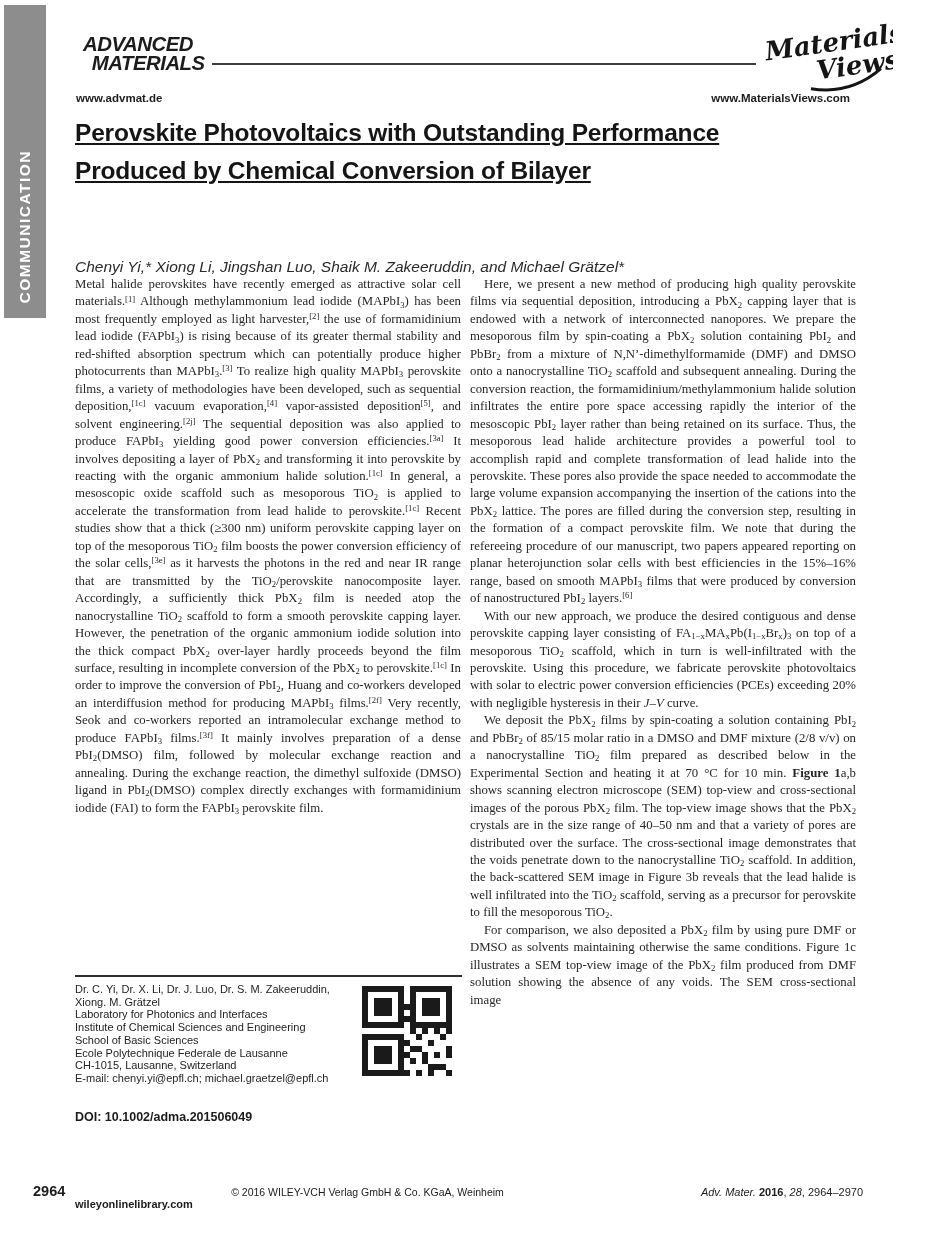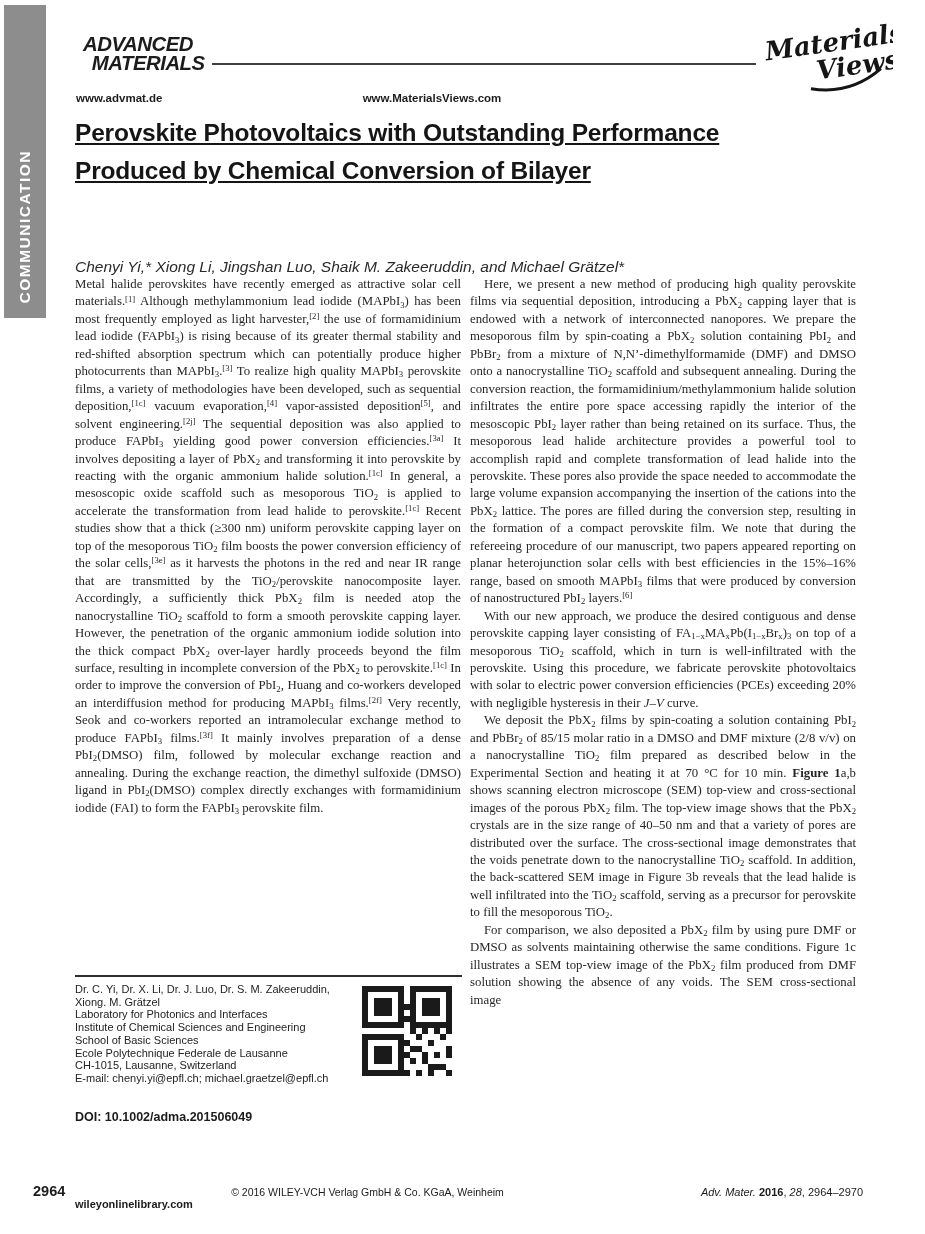--- a/index.html
+++ b/index.html
@@ -13,21 +13,21 @@
         letter-spacing:1.5px;white-space:nowrap;}
 
   
   .brand{position:absolute;left:83px;top:34px;font-weight:bold;font-style:italic;
         font-size:21px;line-height:19px;letter-spacing:-0.5px;transform:scaleX(.97);
         transform-origin:left top;}
   .brand-l2{margin-left:9px;}
   .brand-url{position:absolute;left:76px;top:92px;font-weight:bold;font-size:11.5px;}
   .header-rule{position:absolute;left:212px;top:63px;width:544px;height:2px;background:#3f3f3f;}
   .views-logo{position:absolute;left:763px;top:22px;}
-  .views-url{position:absolute;left:8px;top:92px;width:848px;text-align:center;
+  .views-url{position:absolute;left:2px;top:92px;width:848px;text-align:right;
         font-weight:bold;font-size:11.5px;}
 
   
   .title{position:absolute;left:75px;top:114px;width:740px;font-weight:bold;
         font-size:24.5px;line-height:38px;letter-spacing:-0.2px;color:#151515;text-decoration:underline;}
   .title .tline{white-space:nowrap;}
   .title sub{font-size:0.62em;}
   .authors{position:absolute;left:75px;top:258px;width:740px;font-style:italic;
         font-size:15.5px;color:#2a2a2a;}
 

